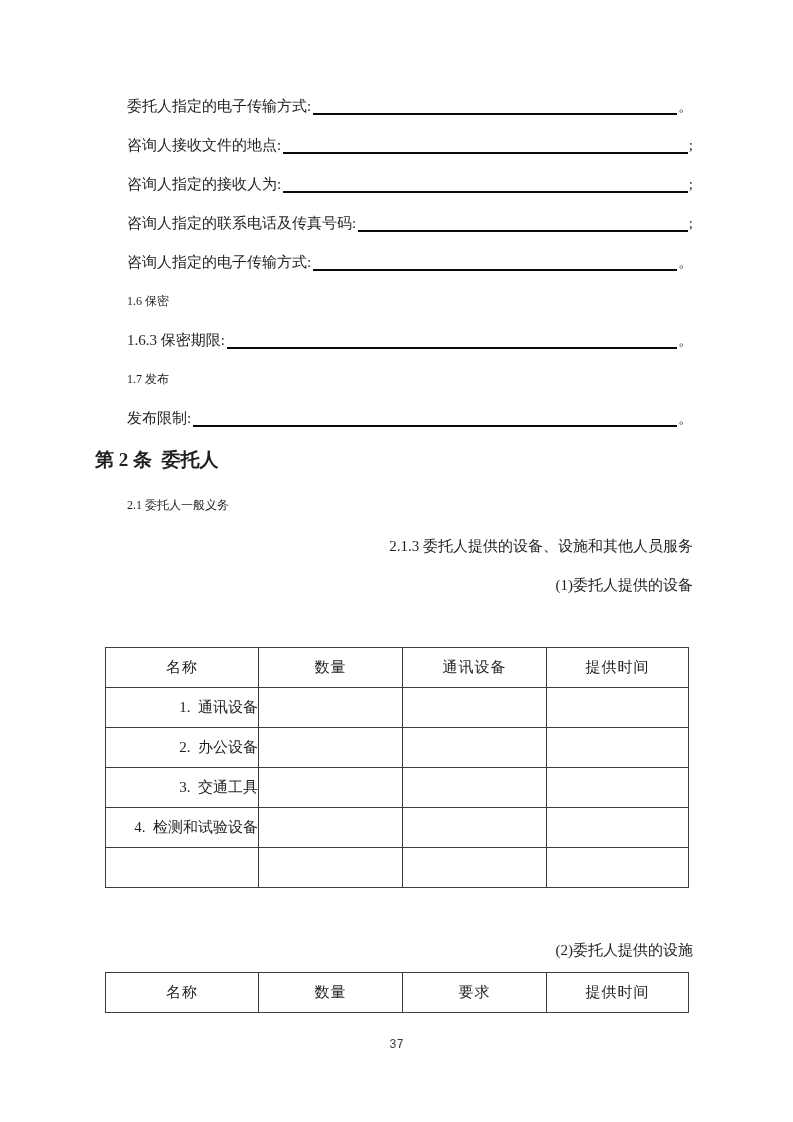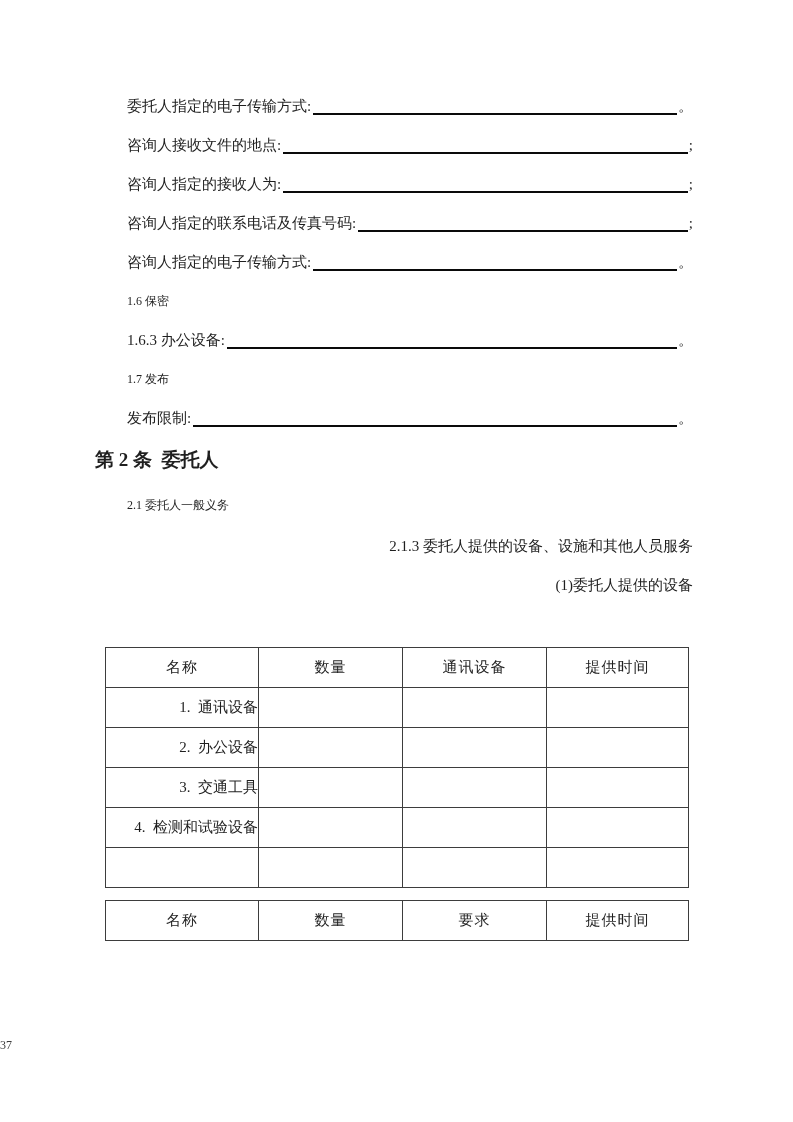--- a/index.html
+++ b/index.html
@@ -89,22 +89,22 @@
     white-space: pre;
   }
   .col1 { width: 153px; }
   .col2 { width: 144px; }
   .col3 { width: 144px; }
   .col4 { width: 142px; }
   .page-number {
     position: absolute;
     top: 1038px;
     left: 0; right: 0;
-    text-align: left;
-    font-family: Liberation Serif, serif;
+    text-align: center;
+    font-family: Liberation Mono, monospace;
     font-size: 12px;
     color: #3b3b3b;
   }
 </style>
 </head>
 <body>
 
 <div class="page">
   <div class="content">
 
@@ -119,21 +119,21 @@
     </div>
     <div class="form-line">
       <span>咨询人指定的联系电话及传真号码:</span><span class="fill"></span><span class="suffix">;</span>
     </div>
     <div class="form-line">
       <span>咨询人指定的电子传输方式:</span><span class="fill"></span><span class="suffix">。</span>
     </div>
 
     <div class="h-sub mt19">1.6 保密</div>
     <div class="form-line mt18">
-      <span>1.6.3 办公设备:</span><span class="fill"></span><span class="suffix">。</span>
+      <span>1.6.3 保密期限:</span><span class="fill"></span><span class="suffix">。</span>
     </div>
 
     <div class="h-sub">1.7 发布</div>
     <div class="form-line mt18">
       <span>发布限制:</span><span class="fill"></span><span class="suffix">。</span>
     </div>
 
     <div class="h-article">第 2 条  委托人</div>
     <div class="h-sub mt22">2.1 委托人一般义务</div>
     <div class="plain">2.1.3 委托人提供的设备、设施和其他人员服务</div>
@@ -181,20 +181,21 @@
         </tr>
         <tr>
           <td></td>
           <td></td>
           <td></td>
           <td></td>
         </tr>
       </tbody>
     </table>
 
+    <div class="plain mt52">(2)委托人提供的设施</div>
 
     <table class="doc-table second">
       <colgroup>
           <col class="col1">
           <col class="col2">
           <col class="col3">
           <col class="col4">
         </colgroup>
       <thead>
         <tr>

